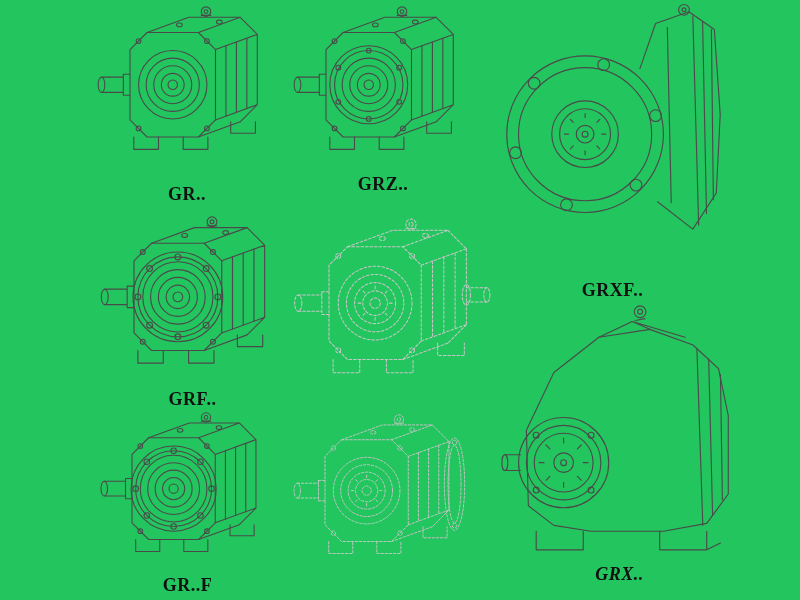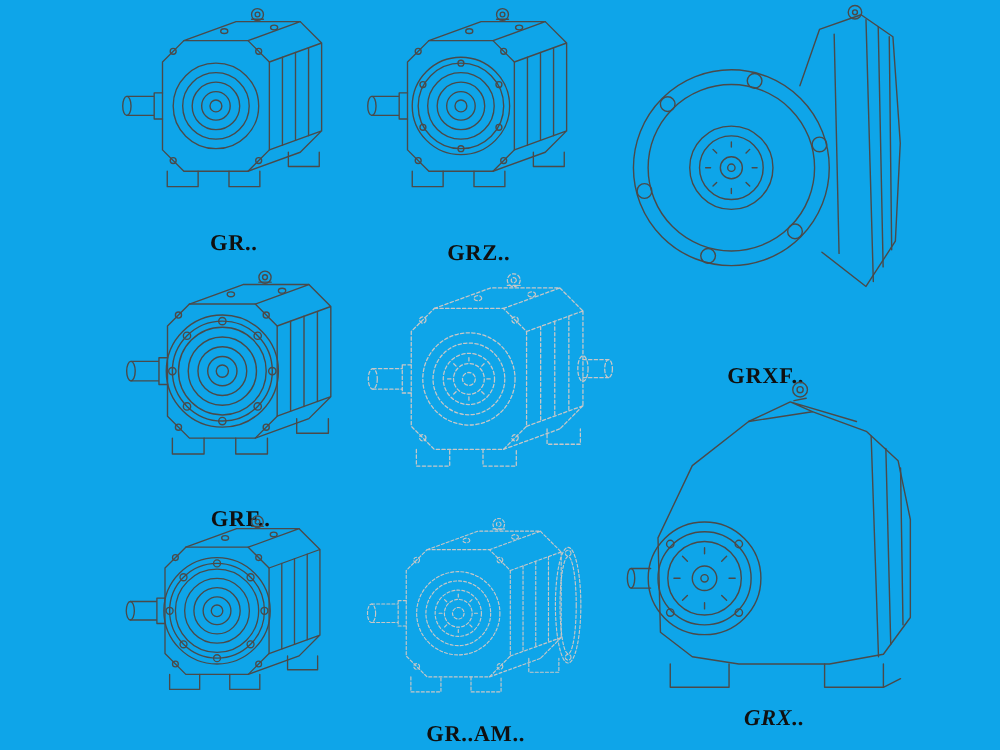--- a/index.html
+++ b/index.html
@@ -1,17 +1,17 @@
 <!DOCTYPE html>
 <html><head>
 <meta charset="utf-8">
 <style>
   html,body { margin:0; padding:0; background:#ffffff; }
   .canvas {
-    position:relative; width:800px; height:600px; background:#0ea5e9;
+    position:relative; width:800px; height:600px; background:#22c55e;
     overflow:hidden; font-family:"Liberation Serif", serif;
   }
   .fig { position:absolute; }
   .fig svg { display:block; width:100%; stroke:#4a4a4a; fill:none;
              stroke-width:1.15; stroke-linejoin:round; stroke-linecap:round; }
   .fig.ghost svg { stroke:#c7c7c7; stroke-width:1; stroke-dasharray:2.6 1.8; }
   .fig .label {
     text-align:center; font-weight:bold; font-size:18px; color:#101010;
     letter-spacing:0.5px; font-family:"Liberation Serif", serif;
   }
@@ -139,36 +139,36 @@
       <use href="#sym-side"></use>
     </svg>
     <div class="label" style="margin-top:14px;">GR..</div>
   </div>
 
   <div class="fig" style="left:288px; top:4px; width:190px;">
     <svg viewBox="0 0 200 175">
       <use href="#sym-side"></use>
         <use href="#sym-ring-z"></use>
     </svg>
-    <div class="label" style="margin-top:22px;">GRZ..</div>
+    <div class="label" style="margin-top:4px;">GRZ..</div>
   </div>
 
   <div class="fig" style="left:495px; top:2px; width:235px;">
     <svg viewBox="0 0 240 270">
       <use href="#sym-grxf"></use>
     </svg>
-    <div class="label" style="margin-top:24px;">GRXF..</div>
+    <div class="label" style="margin-top:14px;">GRXF..</div>
   </div>
 
   <div class="fig" style="left:95px; top:214px; width:195px;">
     <svg viewBox="0 0 200 175">
       <use href="#sym-side"></use>
         <use href="#sym-flange"></use>
     </svg>
-    <div class="label" style="margin-top:20px;">GRF..</div>
+    <div class="label" style="margin-top:4px;">GRF..</div>
   </div>
 
   <div class="fig ghost" style="left:288px; top:216px; width:205px;">
     <svg viewBox="0 0 200 175">
       <use href="#sym-side"></use>
         <use href="#sym-gear-ticks"></use>
         <use href="#sym-adapter"></use>
     </svg>
   </div>
 
@@ -177,24 +177,24 @@
       <use href="#sym-grx"></use>
     </svg>
     <div class="label" style="margin-top:1px;">GRX..</div>
   </div>
 
   <div class="fig" style="left:95px; top:410px; width:185px;">
     <svg viewBox="0 0 200 175">
       <use href="#sym-side"></use>
         <use href="#sym-flange"></use>
     </svg>
+    <div class="label" style="margin-top:3px;">GR..F</div>
   </div>
 
   <div class="fig ghost" style="left:288px; top:412px; width:185px;">
     <svg viewBox="0 0 200 175">
       <use href="#sym-side"></use>
         <use href="#sym-gear-ticks"></use>
         <use href="#sym-motor-flange"></use>
     </svg>
-    <div class="label" style="margin-top:3px;">GR..AM..</div>
   </div>
 
 </div>
 
 </body></html>

